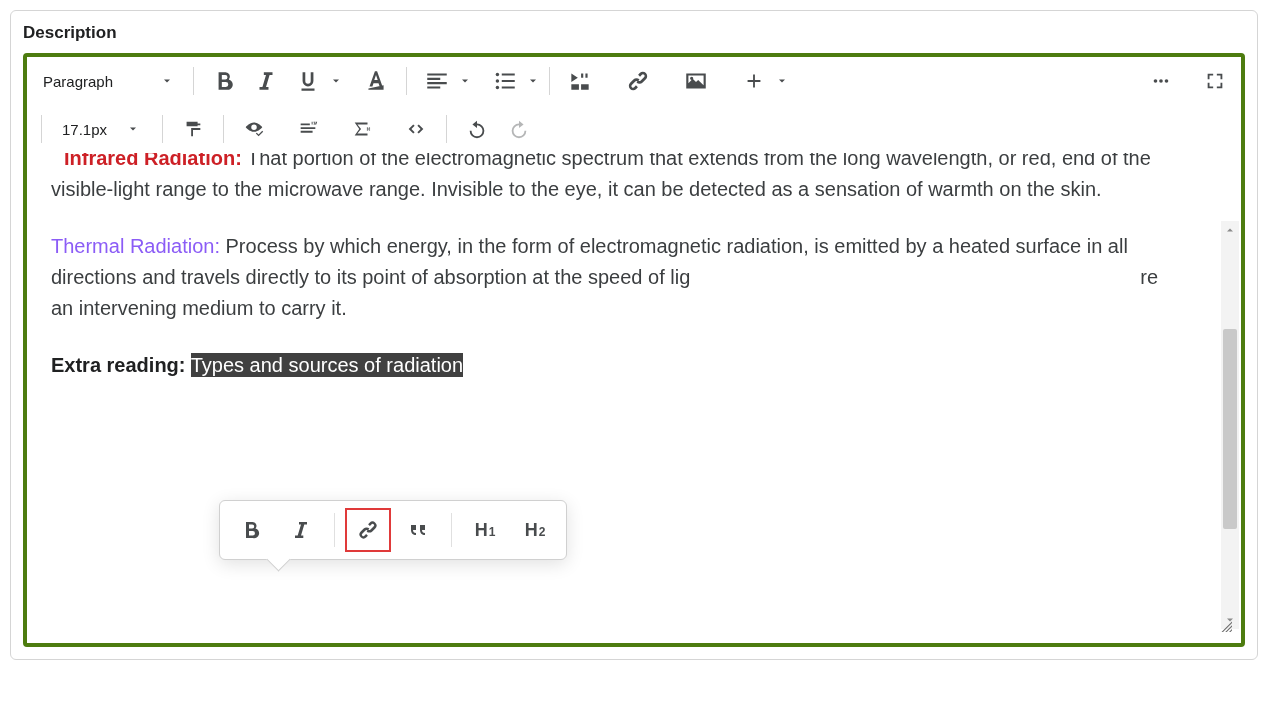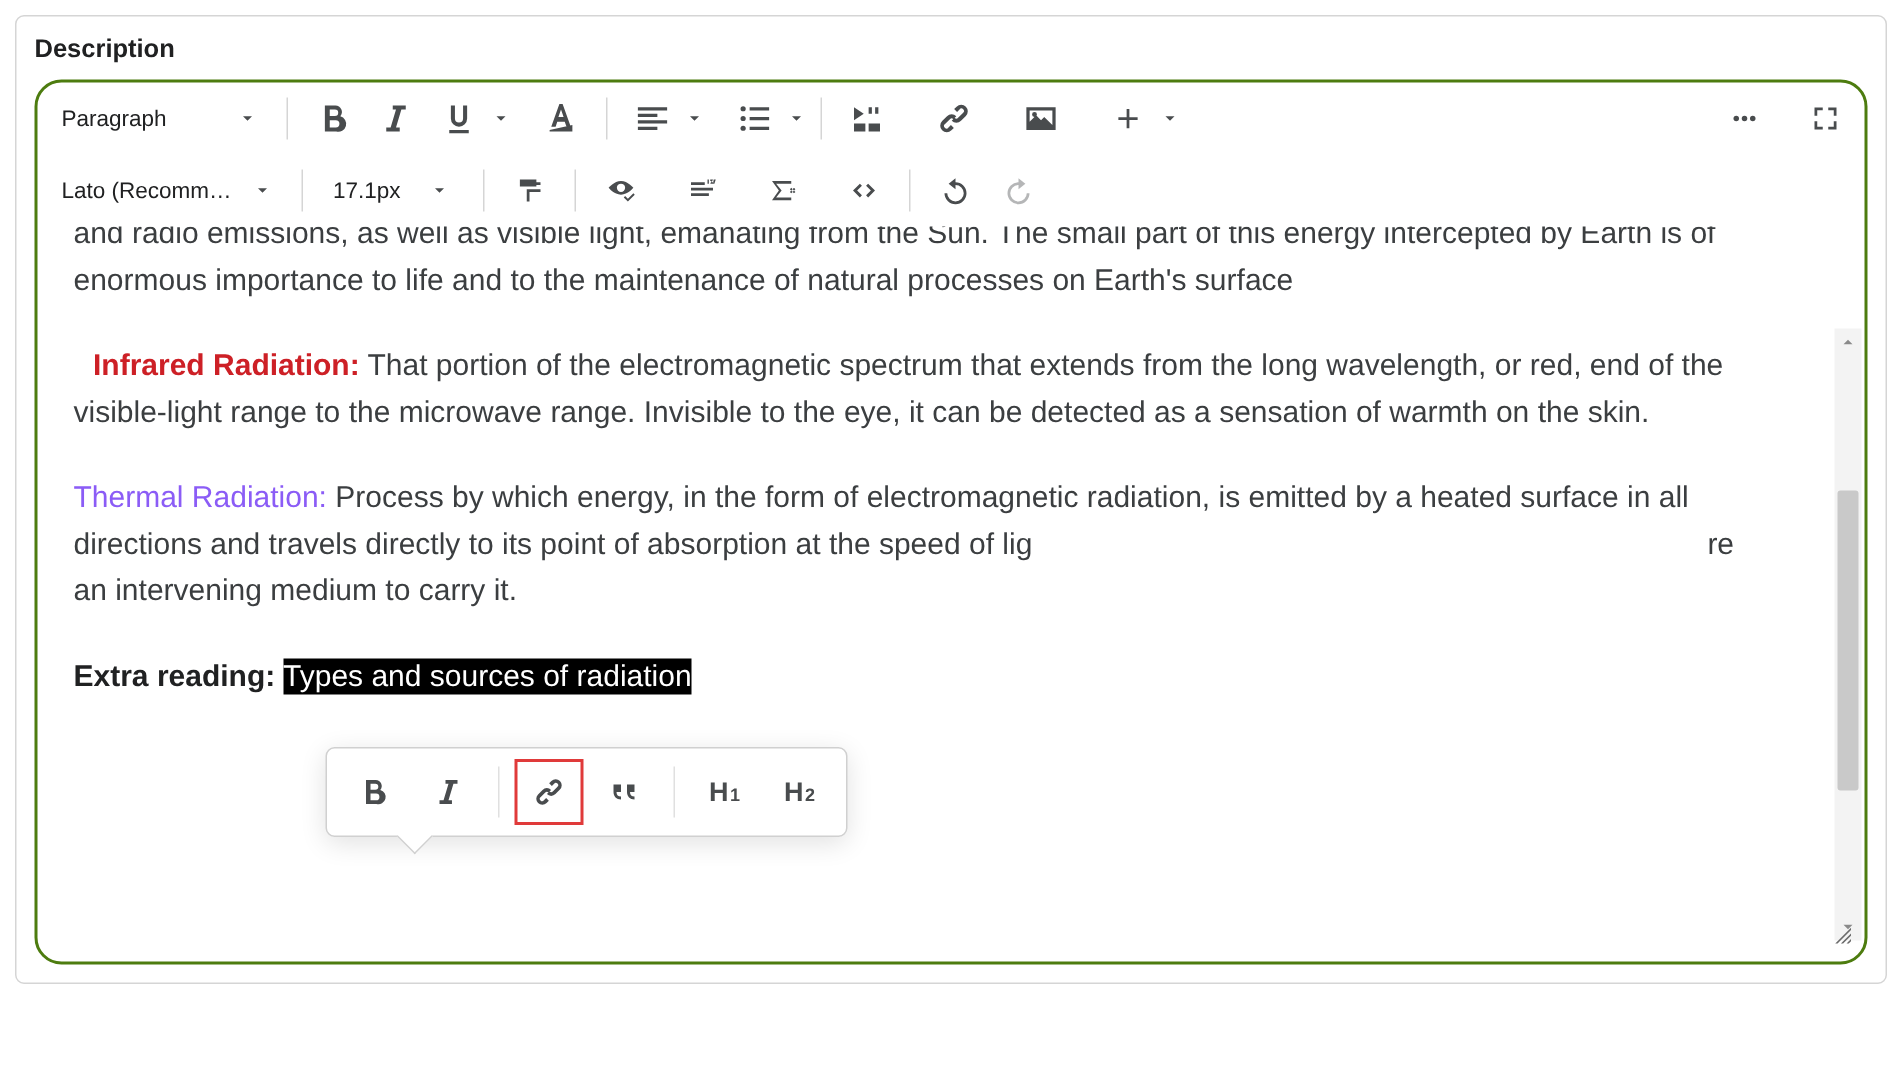--- a/index.html
+++ b/index.html
@@ -15,22 +15,22 @@
     padding: 12px;
     width: 1248px;
   }
   .desc-label {
     font-weight: 700;
     font-size: 17px;
     color: #202122;
     margin-bottom: 10px;
   }
   .editor-frame {
-    border: 2px solid #4d7c0f;
-    border-radius: 18px;
+    border: 4px solid #4d7c0f;
+    border-radius: 4px;
     position: relative;
     overflow: hidden;
   }
   .toolbar-row {
     display: flex;
     align-items: center;
     height: 48px;
     padding: 0 6px;
     gap: 2px;
   }
@@ -64,21 +64,21 @@
     overflow: hidden;
     font-size: 20px;
     color: #3b3e40;
     line-height: 1.55;
   }
   .content-inner { margin-top: -22px; width: 1120px; }
   .content-inner p { margin: 0 0 26px 0; }
   .lbl-red { color: #CD2026; font-weight: 600; margin-left: 13px; }
   .lbl-purple { color: #8b5cf6; font-weight: 500; }
   .extra { font-weight: 700; color: #202122; }
-  .sel-highlight { background: #000000; color: #fff; padding: 1px 0; }
+  .sel-highlight { background: #404040; color: #fff; padding: 1px 0; }
   .scrollbar-v {
     position: absolute; right: 2px; top: 164px; bottom: 14px; width: 18px;
     background: #f3f3f3; display: flex; flex-direction: column;
   }
   .sb-btn { height: 18px; display: flex; align-items: center; justify-content: center; }
   .sb-btn svg { width: 12px; height: 12px; fill: #8a8a8a; }
   .sb-track { flex: 1; position: relative; }
   .sb-thumb { position: absolute; left: 2px; right: 2px; top: 90px; height: 200px; background: #c9c9c9; border-radius: 2px; }
   .resize-handle { position: absolute; right: 6px; bottom: 4px; }
   .resize-handle svg { width: 18px; height: 18px; fill: #6b6b6b; }
@@ -222,26 +222,20 @@
           </svg>
       </button>
       <button class="tb-btn" style="margin-left:12px;">
         <svg viewBox="0 0 24 24">
             <path d="M4 4h6v2H6v4H4zm10 0h6v6h-2V6h-4zM4 14h2v4h4v2H4zm14 0h2v6h-6v-2h4z"></path>
           </svg>
       </button>
     </div>
 
     <div class="toolbar-row">
-      <div class="tb-select font-sel">
-        <span class="txt">Lato (Recomm…</span>
-        <svg class="chev-small" viewBox="0 0 16 16">
-            <path d="M4 6l4 4 4-4z"></path>
-          </svg>
-      </div>
       <div class="tb-sep"></div>
       <div class="tb-select size-sel">
         <span>17.1px</span>
         <svg class="chev-small" viewBox="0 0 16 16">
             <path d="M4 6l4 4 4-4z"></path>
           </svg>
       </div>
       <div class="tb-sep"></div>
       <button class="tb-btn">
         <svg viewBox="0 0 24 24">
@@ -277,21 +271,20 @@
       </button>
       <button class="tb-btn" style="opacity:0.4;">
         <svg viewBox="0 0 24 24">
             <path d="M12 6V3l5 4-5 4V8a6 6 0 1 0 6 6h2a8 8 0 1 1-8-8z"></path>
           </svg>
       </button>
     </div>
 
     <div class="content-area">
       <div class="content-inner">
-        <p>and radio emissions, as well as visible light, emanating from the Sun. The small part of this energy intercepted by Earth is of enormous importance to life and to the maintenance of natural processes on Earth's surface</p>
         <p>
           <span class="lbl-red">Infrared Radiation:</span><span> That portion of the electromagnetic spectrum that extends from the long wavelength, or red, end of the visible-light range to the microwave range. Invisible to the eye, it can be detected as a sensation of warmth on the skin.</span>
         </p>
         <p>
           <span class="lbl-purple">Thermal Radiation:</span><span> Process by which energy, in the form of electromagnetic radiation, is emitted by a heated surface in all directions and travels directly to its point of absorption at the speed of lig</span><span style="display:inline-block; width:450px;"></span><span>re an intervening medium to carry it.</span>
         </p>
         <p>
           <span class="extra">Extra reading:</span>
           <span class="sel-highlight">Types and sources of radiation</span>
         </p>

